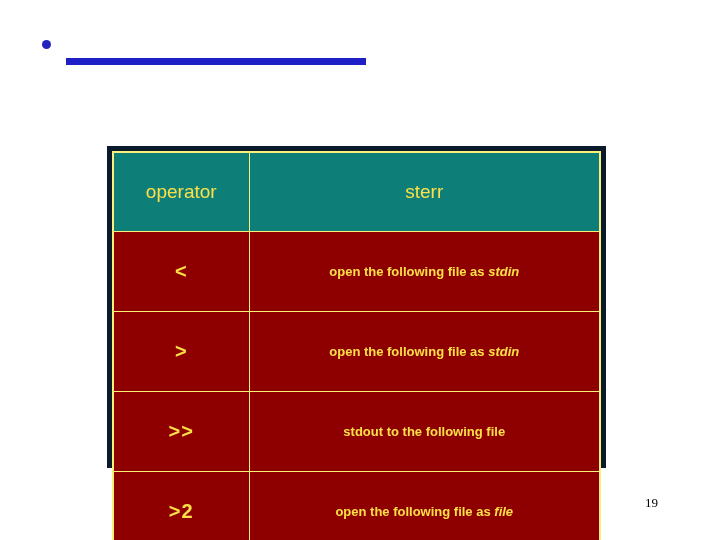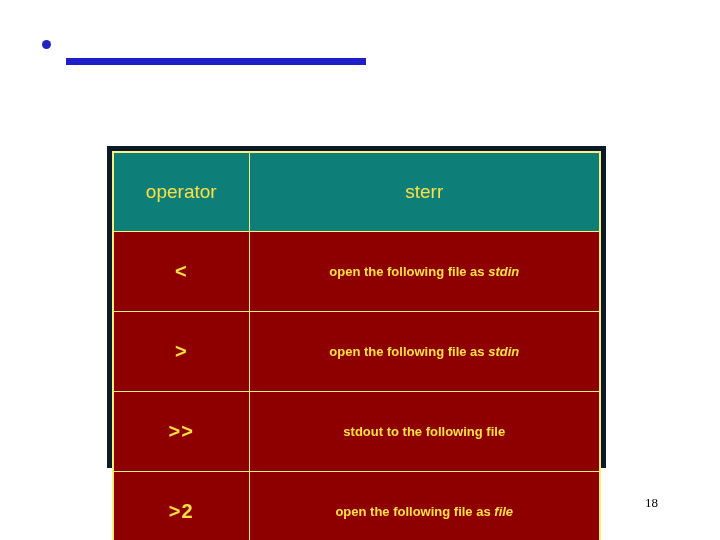--- a/index.html
+++ b/index.html
@@ -148,13 +148,13 @@
         <td class="cell-action"><span>stdout to the following file</span><span class="term"></span></td>
       </tr>
       <tr>
         <td class="cell-operator">&gt;2</td>
         <td class="cell-action"><span>open the following file as </span><span class="term">file</span></td>
       </tr>
     </tbody>
   </table>
 </div>
 
-<div id="page-number">18</div>
+<div id="page-number">19</div>
 
 </body></html>

